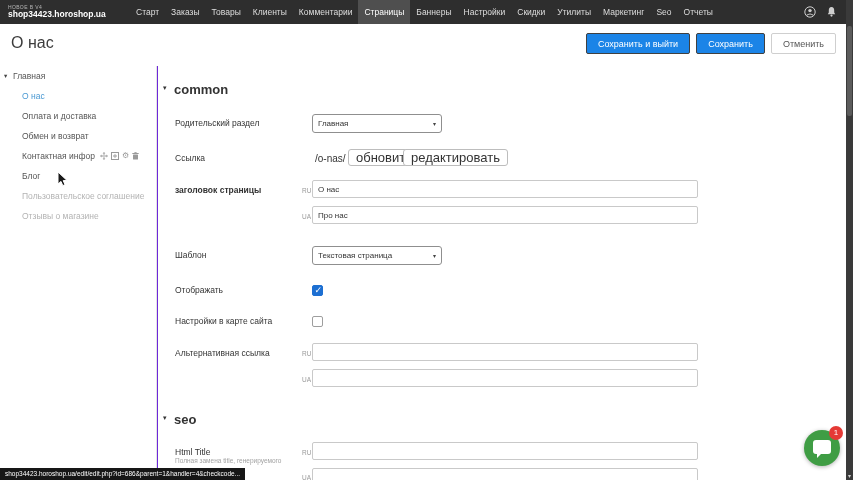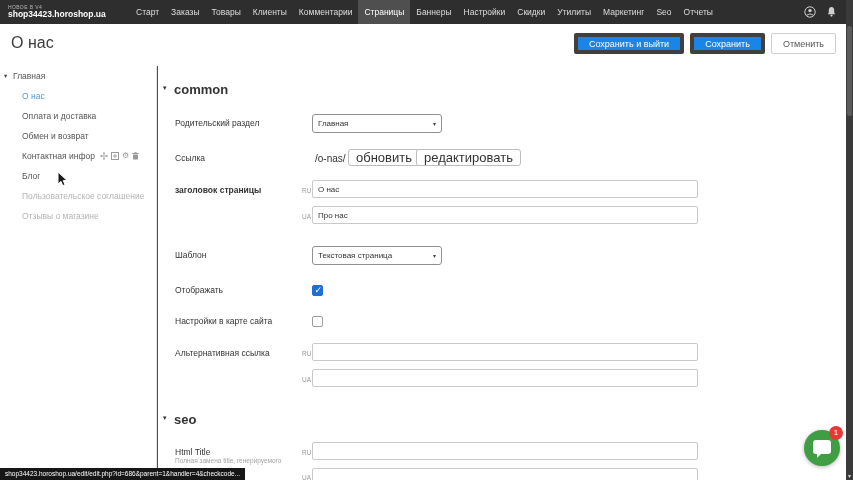--- a/index.html
+++ b/index.html
@@ -20,21 +20,21 @@
   
   .scrollbar { position:absolute; right:0; top:0; width:7px; height:480px; background:#3a3a3a; z-index:6; }
   .scroll-thumb { position:absolute; left:1px; top:26px; width:5px; height:90px; background:#5c5c5c; border-radius:2px; }
   .scroll-arrow { position:absolute; left:0; bottom:1px; width:7px; text-align:center; color:#cfcfcf; font-size:6px; }
 
   
   .page-header { position:absolute; left:0; top:24px; width:846px; height:42px; background:#fff; }
   .page-title { position:absolute; left:11px; top:10px; font-size:16px; font-weight:normal; color:#3c3c3c; }
   .header-buttons { position:absolute; right:10px; top:9px; display:flex; gap:6px; }
   .btn { height:21px; border-radius:2px; font-size:9px; padding:0 11px; cursor:pointer; font-family:"Liberation Sans", sans-serif; }
-  .btn-blue { background:#1b84e7; border:4px solid #404040; color:#fff; }
+  .btn-blue { background:#1b84e7; border:1px solid #404040; color:#fff; }
   .btn-outline { background:#fff; border:1px solid #cfcfcf; color:#555; }
 
   
   .sidebar { position:absolute; left:0; top:66px; width:157px; height:414px; border-right:1px solid #e4e4e4; background:#fff; }
   .sb-item { position:relative; height:20px; display:flex; align-items:center; font-size:8.5px; color:#555; padding-left:22px; cursor:pointer; white-space:nowrap; }
   .sb-item.root { padding-left:13px; }
   .sb-arrow { position:absolute; left:4px; top:50%; transform:translateY(-50%); font-size:6.5px; color:#444; }
   .sb-arrow.child { left:15px; }
   .sb-item.blue { color:#4a99d3; }
   .sb-item.muted { color:#b3b3b3; }
@@ -176,21 +176,21 @@
 
     <span class="row-label" style="left:17px; top:52px;">Родительский раздел</span>
     <div class="fake-select" style="left:154px; top:48px;">
       <span>Главная</span>
       <span class="sel-arrow">▾</span>
     </div>
 
     <span class="row-label" style="left:17px; top:87px;">Ссылка</span>
     <span class="link-value" style="left:157px; top:87px;">/o-nas/</span>
     <button class="mini-btn" style="left:190px; top:83px;">обновить</button>
-    <button class="mini-btn" style="left:245px; top:83px;margin-left:13px;">редактировать</button>
+    <button class="mini-btn" style="left:245px; top:83px;">редактировать</button>
 
     <span class="row-label" style="left:17px; top:119px;font-weight:bold;">заголовок страницы</span>
     <span class="lang-tag" style="left:144px; top:121px;">RU</span>
     <input class="text-input" style="left: 154px; top: 114px;" value="О нас">
     <span class="lang-tag" style="left:144px; top:147px;">UA</span>
     <input class="text-input" style="left: 154px; top: 140px;" value="Про нас">
 
     <span class="row-label" style="left:17px; top:184px;">Шаблон</span>
     <div class="fake-select" style="left:154px; top:180px;">
       <span>Текстовая страница</span>

